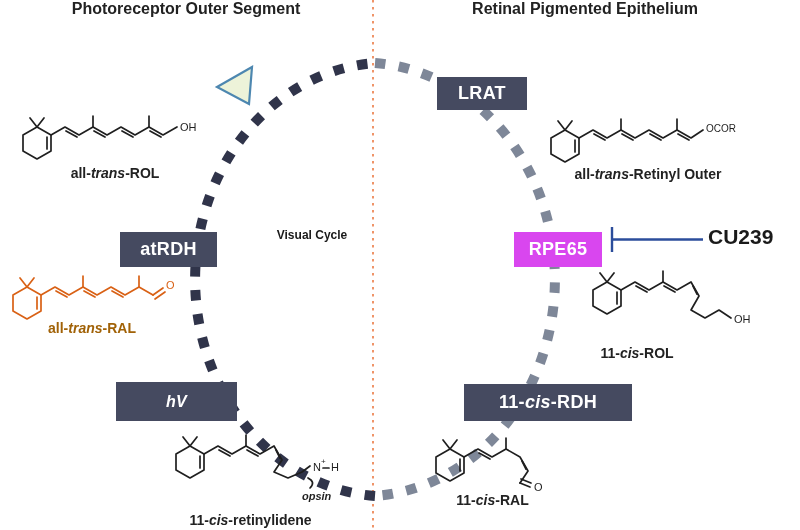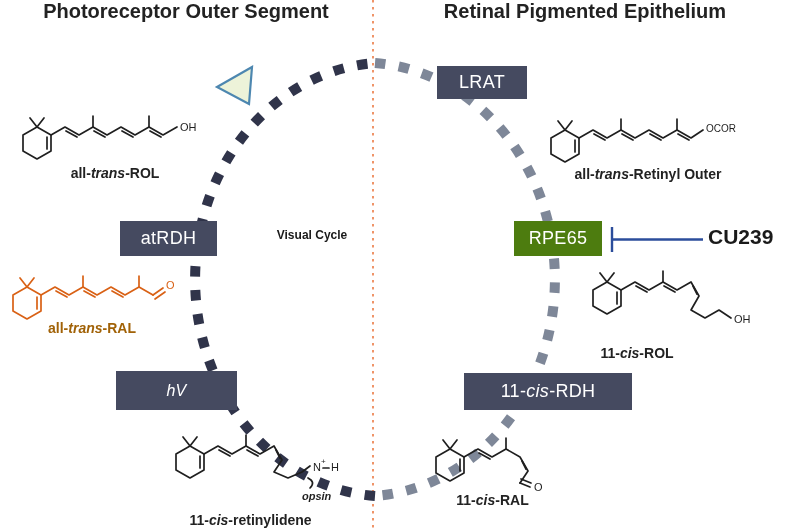--- a/index.html
+++ b/index.html
@@ -1,22 +1,22 @@
 <!DOCTYPE html>
 <html><head>
 <meta charset="utf-8">
 <style>
   html,body{margin:0;padding:0;}
   body{width:800px;height:530px;position:relative;background:#ffffff;
        font-family:"Liberation Sans",sans-serif;overflow:hidden;color:#1a1a1a;}
   .abs{position:absolute;}
-  .hdr{font-size:20px;font-weight:700;text-align:center;color:#222;}
-  .enzyme-box{background:#454a60;color:#fff;font-weight:400;font-size:18px;
-              display:flex;align-items:center;justify-content:center;letter-spacing:.3px;}
-  .enzyme-box.red{background:#4d7c0f;text-align:center;}
+  .hdr{font-size:16px;font-weight:700;text-align:center;color:#222;}
+  .enzyme-box{background:#454a60;color:#fff;font-weight:700;font-size:18px;
+              display:flex;align-items:center;justify-content:center;letter-spacing:.3px;margin-top:11px;}
+  .enzyme-box.red{background:#d946ef;text-align:center;}
   .enzyme-box i{font-style:italic;}
   .center-label{font-size:12px;font-weight:700;text-align:center;}
   .inhibitor-label{font-size:21px;font-weight:700;}
   .mol-label{font-size:14px;font-weight:700;text-align:center;color:#222;}
   .mol-label i{}
   .mol-label.orange{color:#a16207;}
   svg.mol polyline, svg.mol polygon, svg.mol line, svg.mol path{
       fill:none;stroke:#1f1f1f;stroke-width:1.7;stroke-linecap:round;stroke-linejoin:round;}
   svg.mol text{fill:#1f1f1f;font-family:"Liberation Sans",sans-serif;}
   svg.mol.orange polyline, svg.mol.orange polygon, svg.mol.orange line{stroke:#d96115;}

